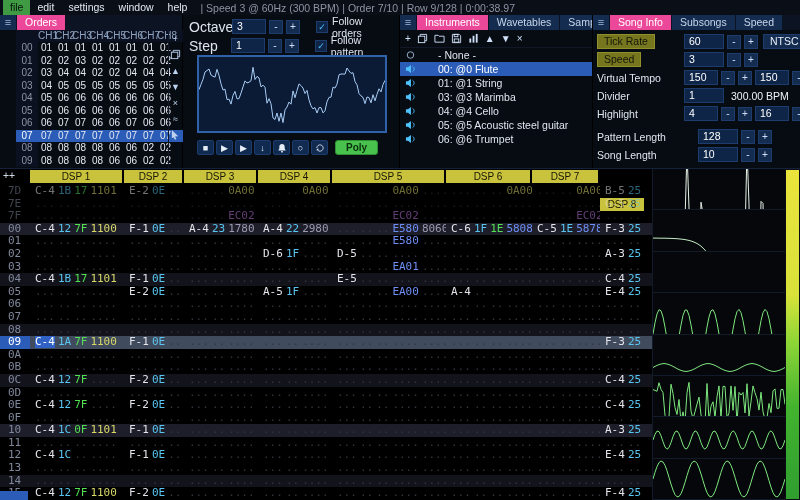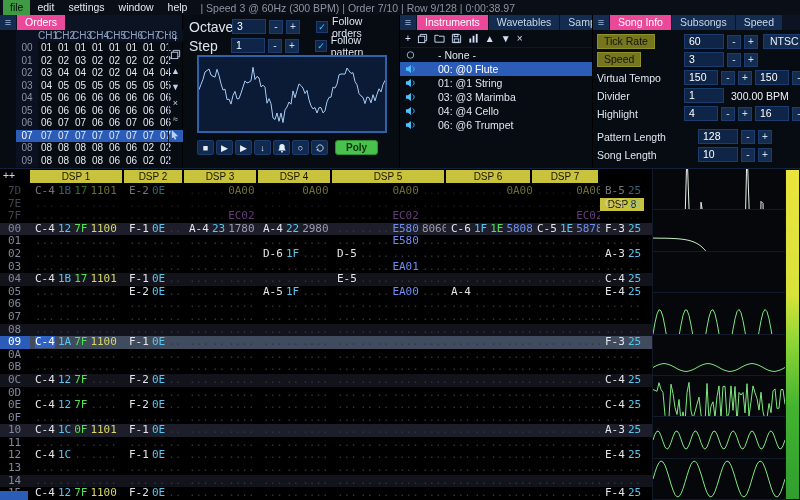--- a/index.html
+++ b/index.html
@@ -369,20 +369,27 @@
           <path d="M8.3 2.6c1 .7 1.7 1.8 1.7 2.9 0 1.1-.7 2.2-1.7 2.9" fill="none" stroke="currentColor"></path>
         </svg>
         <span>03: @3 Marimba</span>
       </div>
       <div class="ins-row">
         <svg class="ins-icon" viewBox="0 0 12 11">
           <path d="M1 3.5h2.2L6.5 1v9L3.2 7.5H1z" fill="currentColor"></path>
           <path d="M8.3 2.6c1 .7 1.7 1.8 1.7 2.9 0 1.1-.7 2.2-1.7 2.9" fill="none" stroke="currentColor"></path>
         </svg>
         <span>04: @4 Cello</span>
+      </div>
+      <div class="ins-row">
+        <svg class="ins-icon" viewBox="0 0 12 11">
+          <path d="M1 3.5h2.2L6.5 1v9L3.2 7.5H1z" fill="currentColor"></path>
+          <path d="M8.3 2.6c1 .7 1.7 1.8 1.7 2.9 0 1.1-.7 2.2-1.7 2.9" fill="none" stroke="currentColor"></path>
+        </svg>
+        <span>05: @5 Acoustic steel guitar</span>
       </div>
       <div class="ins-row">
         <svg class="ins-icon" viewBox="0 0 12 11">
           <path d="M1 3.5h2.2L6.5 1v9L3.2 7.5H1z" fill="currentColor"></path>
           <path d="M8.3 2.6c1 .7 1.7 1.8 1.7 2.9 0 1.1-.7 2.2-1.7 2.9" fill="none" stroke="currentColor"></path>
         </svg>
         <span>06: @6 Trumpet</span>
       </div>
     </div>
 </div>

